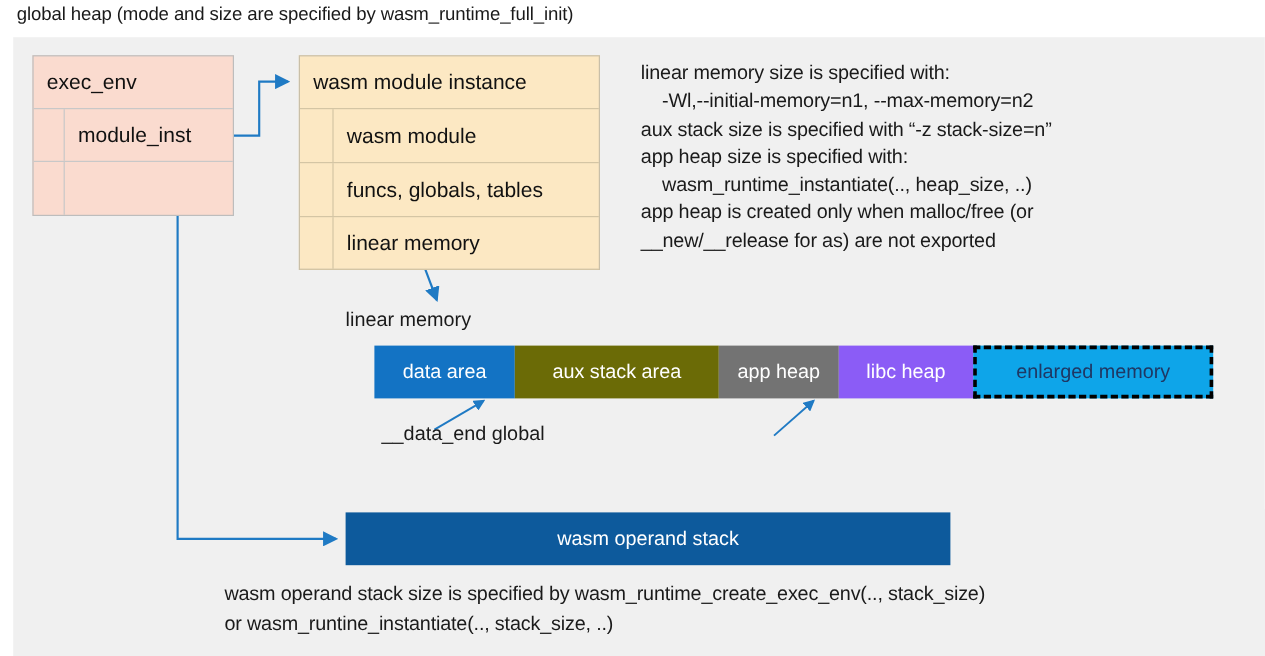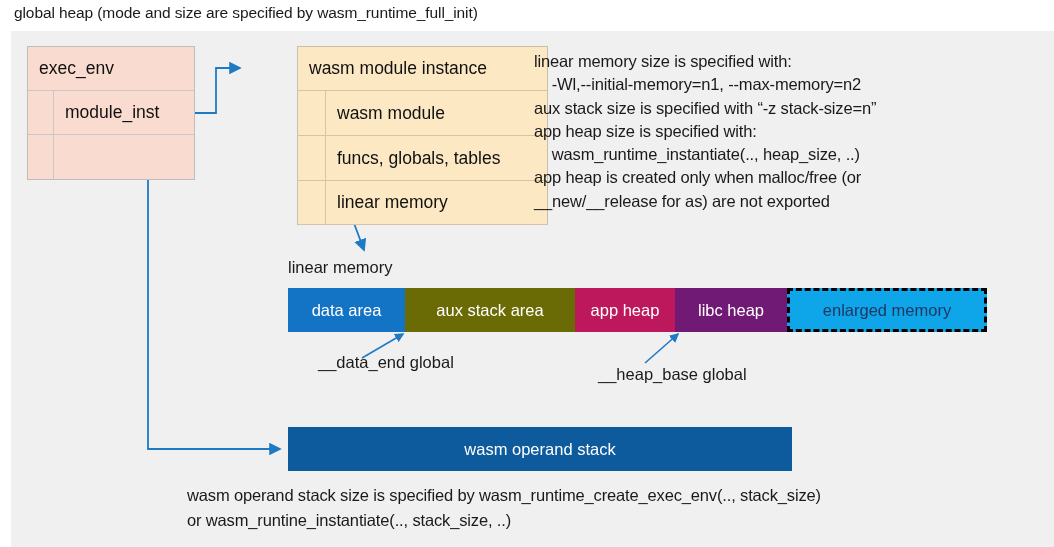--- a/index.html
+++ b/index.html
@@ -94,21 +94,20 @@
   #exec-env-box .header-row .pad { border-right: none; }
 
   
   #module-instance-box {
     left: 249px;
     top: 46px;
     width: 251px;
     height: 179px;
     background: #fce8c3;
     border-color: #c9bfa8;
-    margin-left: 48px;
   }
   #module-instance-box .struct-row { border-bottom: 1px solid #d4c5a4; }
   #module-instance-box .struct-row .pad { border-right: 1px solid #d4c5a4; }
   #module-instance-box .header-row .pad { border-right: none; }
 
   
   .info-block {
     position: absolute;
     left: 534px;
     top: 50px;
@@ -256,40 +255,39 @@
   <div class="info-block">linear memory size is specified with:
     -Wl,--initial-memory=n1, --max-memory=n2
 aux stack size is specified with “-z stack-size=n”
 app heap size is specified with:
     wasm_runtime_instantiate(.., heap_size, ..)
 app heap is created only when malloc/free (or
 __new/__release for as) are not exported</div>
 
   <div class="lm-caption">linear memory</div>
 
-  <div id="memory-bar" style="width: 704px;">
+  <div id="memory-bar" style="width: 704px; margin-left: 24px;">
     <div class="mem-seg" style="width: 117px; background: rgb(19, 115, 196);">
       <span>data area</span>
     </div>
     <div class="mem-seg" style="width: 170px; background: rgb(107, 107, 6);">
       <span>aux stack area</span>
     </div>
-    <div class="mem-seg" style="width: 100px; background: #be185d;">
+    <div class="mem-seg" style="width: 100px; background: #737373;">
       <span>app heap</span>
     </div>
-    <div class="mem-seg" style="width: 112px; background: #701a75;">
+    <div class="mem-seg" style="width: 112px; background: #8b5cf6;">
       <span>libc heap</span>
     </div>
     <div class="mem-seg dashed" style="width: 200px; background: #0ea5e9; color: rgb(31, 56, 100);">
       <span>enlarged memory</span>
     </div>
   </div>
 
   <div class="anno" id="anno-data-end">__data_end global</div>
-  <div class="anno" id="anno-heap-base">__heap_base global</div>
 
   <div id="operand-stack-bar" style="background: rgb(13, 90, 156);">
     <span>wasm operand stack</span>
   </div>
 
   <div class="bottom-caption">wasm operand stack size is specified by wasm_runtime_create_exec_env(.., stack_size)
 or wasm_runtine_instantiate(.., stack_size, ..)</div>
 
 </div>
 

